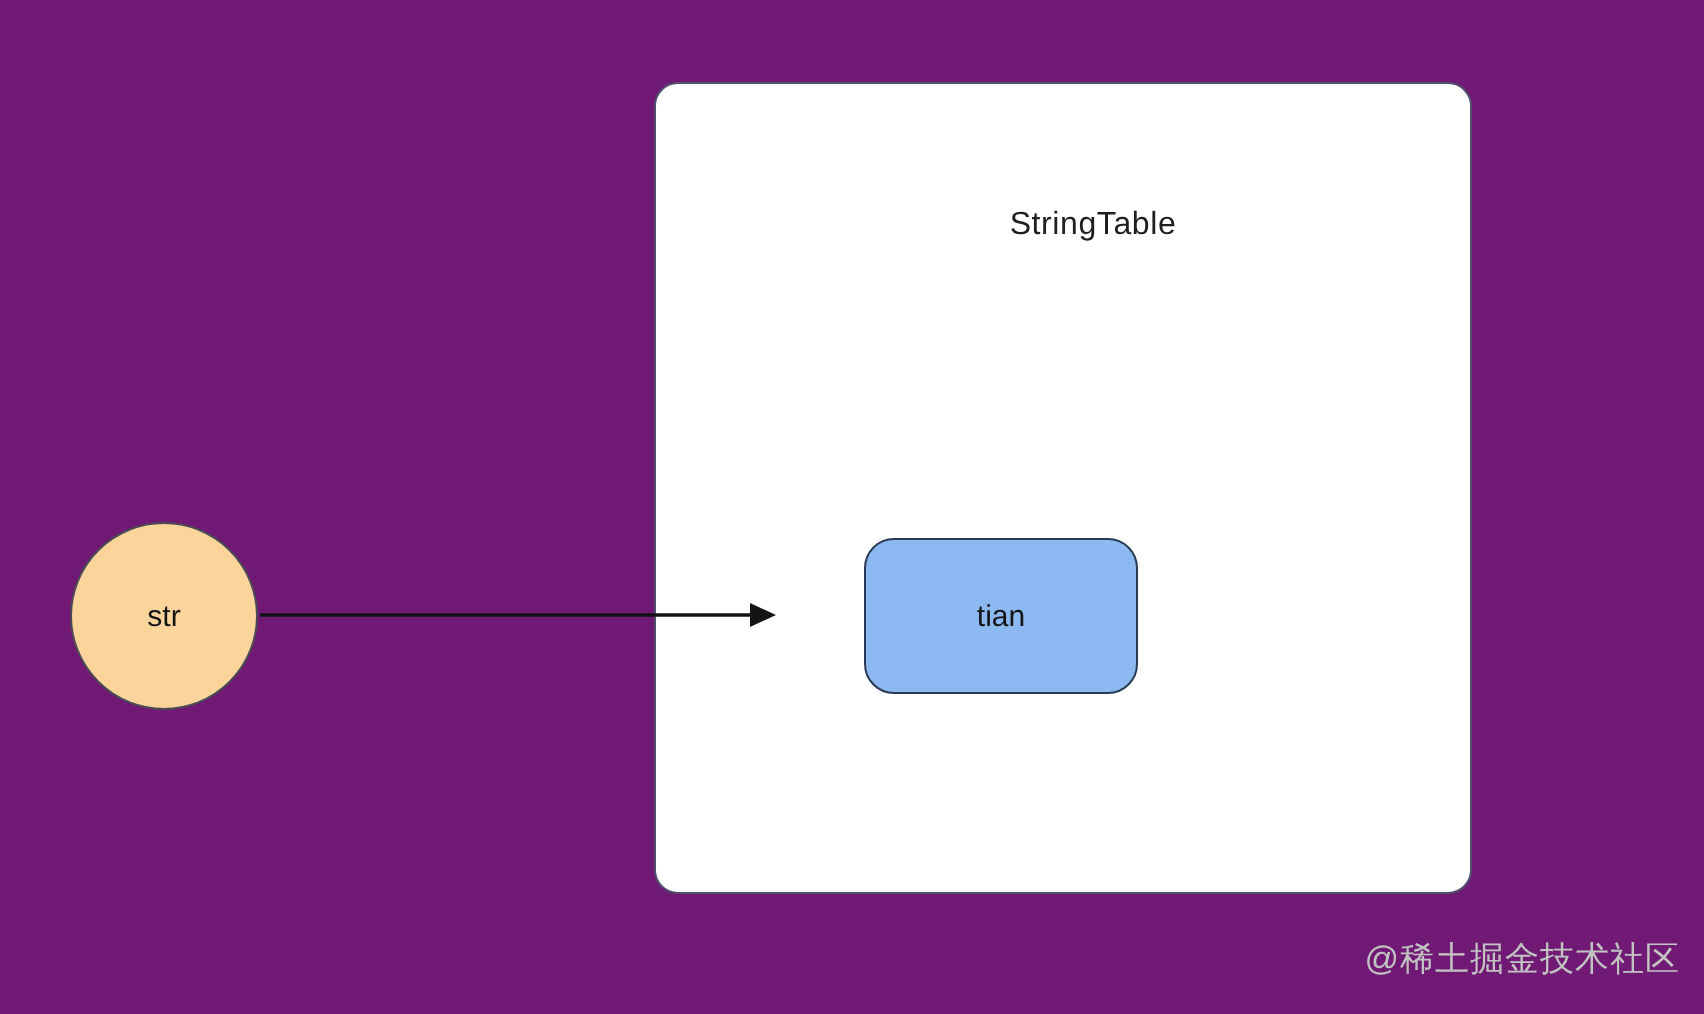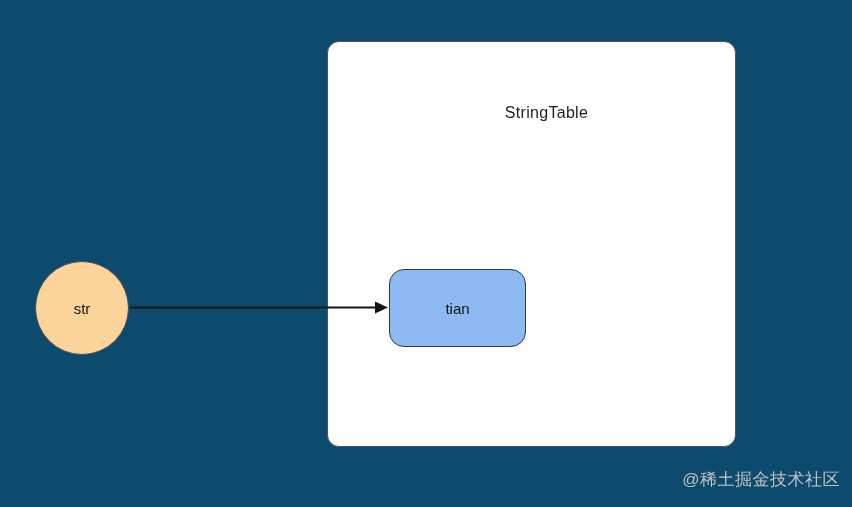--- a/index.html
+++ b/index.html
@@ -5,21 +5,21 @@
   html, body {
     margin: 0;
     padding: 0;
     background: #ffffff;
     font-family: "Liberation Sans", "DejaVu Sans", sans-serif;
   }
   .canvas {
     position: relative;
     width: 852px;
     height: 507px;
-    background: #0c4a6e;
+    background: #701a75;
     overflow: hidden;
   }
   
   .string-table-box {
     position: absolute;
     left: 327px;
     top: 41px;
     width: 409px;
     height: 406px;
     border: 1px solid #50506E;
@@ -94,21 +94,21 @@
   }
 </style>
 </head>
 <body>
 
 <div class="canvas">
 
   <div class="string-table-box" style="border-color: rgb(80, 80, 110);">
     <div class="string-table-title">StringTable</div>
 
-    <div class="tian-node" style="background-color: rgb(141, 185, 242); border-color: rgb(42, 58, 85);">
+    <div class="tian-node" style="background-color: rgb(141, 185, 242); border-color: rgb(42, 58, 85); margin-left: 43px;">
       <span>tian</span>
     </div>
   </div>
 
   <div class="str-circle" style="background-color: rgb(251, 212, 155); border-color: rgb(74, 74, 85); text-align: center;">
     <span>str</span>
   </div>
 
   <svg class="arrow-svg" viewBox="0 0 261 23" xmlns="http://www.w3.org/2000/svg">
     <line x1="1" y1="11.5" x2="247" y2="11.5" stroke="#141414" stroke-width="1.8"></line>

